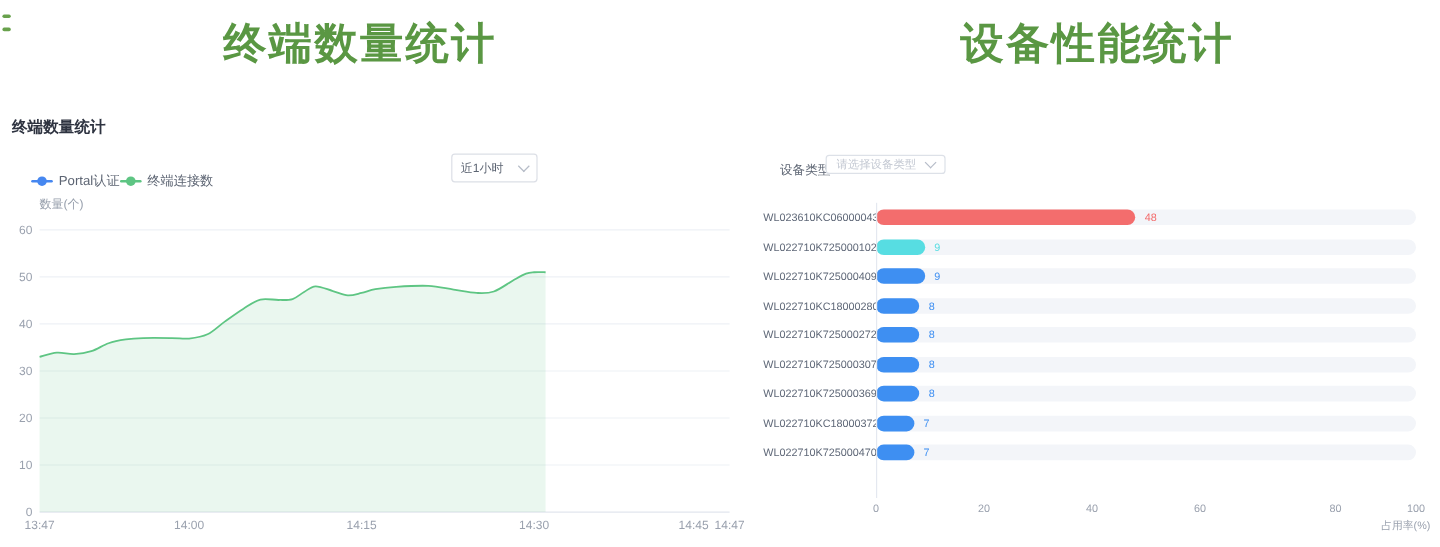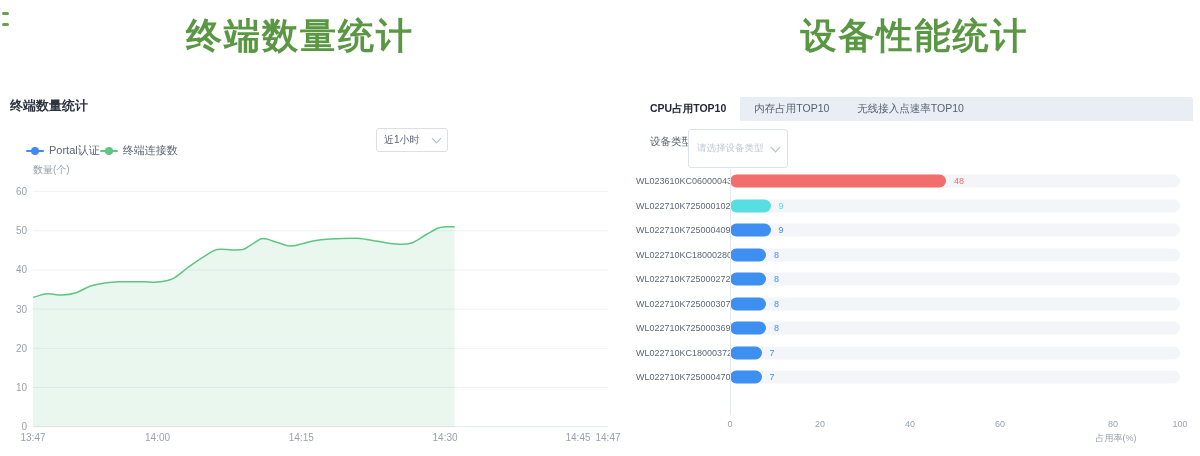--- a/index.html
+++ b/index.html
@@ -31,34 +31,34 @@
     background:#fff;white-space:nowrap;cursor:pointer;}
   .date-range .sep{color:#8a909c;padding:0 2px;}
   .y-axis-name{position:absolute;left:33px;top:163px;font-size:10px;color:#98a0ad;}
   #line-chart{position:absolute;left:0;top:156px;width:620px;height:300px;}
 
   
   .tab-bar{position:absolute;left:636px;top:97px;width:557px;height:24px;background:#e9edf4;display:flex;border-radius:2px 2px 0 0;}
   .tab{display:flex;align-items:center;padding:0 14px;font-size:10.5px;color:#596070;cursor:pointer;white-space:nowrap;}
   .tab.active{background:#fff;color:#23283a;font-weight:bold;}
   .device-type-label{position:absolute;left:650px;top:135px;font-size:10.5px;color:#5d6573;}
-  .select{position:absolute;left:688px;top:129px;width:100px;height:39px;border:1px solid #dde1e8;border-radius:3px;background:#fff;
+  .select{position:absolute;left:688px;top:129px;width:100px;height:16px;border:1px solid #dde1e8;border-radius:3px;background:#fff;
     display:flex;align-items:center;justify-content:space-between;padding:0 8px;box-sizing:border-box;cursor:pointer;}
   .select .ph{font-size:9.5px;color:#c3c8d2;}
 
   #bar-rows{position:absolute;left:636px;top:169px;width:557px;}
   .brow{position:relative;height:24.5px;}
   .bcat{position:absolute;left:0;top:50%;transform:translateY(-50%);width:86px;text-align:right;font-size:9px;color:#5f6878;white-space:nowrap;}
   .btrack{position:absolute;left:94px;top:50%;transform:translateY(-50%);width:450px;height:13px;border-radius:7px;background:#f3f5f9;}
   .bfill{position:absolute;left:94px;top:50%;transform:translateY(-50%);height:13px;border-radius:7px;}
   .bval{position:absolute;top:50%;transform:translateY(-50%);font-size:9px;}
   .bar-axis-line{position:absolute;left:730px;top:169px;width:1px;height:246px;background:#e4e8f0;}
   #bar-ticks{position:absolute;left:636px;top:419px;width:557px;height:12px;}
   #bar-ticks span{position:absolute;transform:translateX(-50%);font-size:9px;color:#9aa1ae;}
-  .x-axis-label{position:absolute;left:1040px;top:432px;width:152px;text-align:center;font-size:9px;color:#9aa1ae;}
+  .x-axis-label{position:absolute;left:1040px;top:432px;width:152px;text-align:right;font-size:9px;color:#9aa1ae;}
 </style>
 </head>
 <body>
 
 <div class="stage">
 
   <div class="corner-marks">
       <i></i>
       <i></i>
     </div>
@@ -110,25 +110,20 @@
       <text x="301.3333333333333" y="284.7" text-anchor="middle" font-size="10" fill="#9aa1ae">14:15</text>
       <text x="445.0833333333333" y="284.7" text-anchor="middle" font-size="10" fill="#9aa1ae">14:30</text>
       <text x="578" y="284.7" text-anchor="middle" font-size="10" fill="#9aa1ae">14:45</text>
       <text x="608" y="284.7" text-anchor="middle" font-size="10" fill="#9aa1ae">14:47</text>
       <path d="M33,141.39499999999998C35.395833333333336,140.80724999999998 42.583333333333336,138.2603333333333 47.375,137.86849999999998C52.166666666666664,137.47666666666666 56.958333333333336,139.23991666666666 61.75,139.04399999999998C66.54166666666667,138.8480833333333 71.33333333333333,138.19502777777777 76.125,136.69299999999998C80.91666666666667,135.1909722222222 85.70833333333333,131.6644722222222 90.5,130.0318333333333C95.29166666666667,128.39919444444442 100.08333333333333,127.61552777777774 104.875,126.89716666666664C109.66666666666667,126.17880555555553 112.86111111111111,125.91758333333333 119.25,125.72166666666666C125.63888888888889,125.52575 136.81944444444446,125.65636111111111 143.20833333333334,125.72166666666666C149.59722222222223,125.78697222222222 152.63194444444446,126.63594444444443 157.58333333333334,126.11349999999999C162.53472222222223,125.59105555555554 167.96527777777777,124.93799999999999 172.91666666666666,122.58699999999999C177.86805555555554,120.23599999999999 182.3402777777778,115.53399999999999 187.29166666666669,112.0075C192.24305555555557,108.481 197.67361111111111,104.49736111111109 202.625,101.42799999999997C207.57638888888889,98.35863888888885 212.04861111111111,94.83213888888885 217,93.5913333333333C221.95138888888889,92.35052777777774 227.86111111111111,94.0484722222222 232.33333333333334,93.98316666666665C236.80555555555557,93.9178611111111 240.31944444444443,94.30969444444445 243.83333333333331,93.1995C247.3472222222222,92.08930555555555 250.22222222222223,89.08525 253.41666666666669,87.322C256.61111111111114,85.55875 259.00694444444446,82.75061111111108 263,82.61999999999998C266.99305555555554,82.48938888888887 272.90277777777777,85.29752777777777 277.375,86.53833333333333C281.84722222222223,87.77913888888888 285.84027777777777,89.80361111111108 289.8333333333333,90.0648333333333C293.82638888888886,90.32605555555551 297.5,88.95463888888887 301.3333333333333,88.10566666666665C305.16666666666663,87.25669444444443 308.04166666666663,85.81997222222219 312.8333333333333,84.97099999999998C317.625,84.12202777777776 322.73611111111114,83.46897222222222 330.08333333333337,83.01183333333333C337.4305555555556,82.55469444444444 348.93055555555554,81.83633333333331 356.91666666666663,82.22816666666665C364.9027777777777,82.61999999999999 371.2916666666667,84.38324999999999 378,85.36283333333333C384.7083333333333,86.34241666666667 391.57638888888886,87.84444444444443 397.16666666666663,88.10566666666665C402.7569444444444,88.36688888888887 406.43055555555554,88.69341666666665 411.5416666666667,86.93016666666665C416.6527777777778,85.16691666666665 423.36111111111114,80.00777777777776 427.83333333333337,77.52616666666665C432.3055555555556,75.04455555555555 435.5,73.15069444444443 438.375,72.04049999999998C441.25,70.93030555555553 442.36805555555554,71.06091666666664 445.0833333333333,70.86499999999998C447.7986111111111,70.66908333333332 453.0694444444444,70.86499999999998 454.66666666666663,70.86499999999998L454.66666666666663,270.7L33,270.7Z" fill="rgba(94,197,131,0.13)" stroke="none"></path>
       <path d="M33,141.39499999999998C35.395833333333336,140.80724999999998 42.583333333333336,138.2603333333333 47.375,137.86849999999998C52.166666666666664,137.47666666666666 56.958333333333336,139.23991666666666 61.75,139.04399999999998C66.54166666666667,138.8480833333333 71.33333333333333,138.19502777777777 76.125,136.69299999999998C80.91666666666667,135.1909722222222 85.70833333333333,131.6644722222222 90.5,130.0318333333333C95.29166666666667,128.39919444444442 100.08333333333333,127.61552777777774 104.875,126.89716666666664C109.66666666666667,126.17880555555553 112.86111111111111,125.91758333333333 119.25,125.72166666666666C125.63888888888889,125.52575 136.81944444444446,125.65636111111111 143.20833333333334,125.72166666666666C149.59722222222223,125.78697222222222 152.63194444444446,126.63594444444443 157.58333333333334,126.11349999999999C162.53472222222223,125.59105555555554 167.96527777777777,124.93799999999999 172.91666666666666,122.58699999999999C177.86805555555554,120.23599999999999 182.3402777777778,115.53399999999999 187.29166666666669,112.0075C192.24305555555557,108.481 197.67361111111111,104.49736111111109 202.625,101.42799999999997C207.57638888888889,98.35863888888885 212.04861111111111,94.83213888888885 217,93.5913333333333C221.95138888888889,92.35052777777774 227.86111111111111,94.0484722222222 232.33333333333334,93.98316666666665C236.80555555555557,93.9178611111111 240.31944444444443,94.30969444444445 243.83333333333331,93.1995C247.3472222222222,92.08930555555555 250.22222222222223,89.08525 253.41666666666669,87.322C256.61111111111114,85.55875 259.00694444444446,82.75061111111108 263,82.61999999999998C266.99305555555554,82.48938888888887 272.90277777777777,85.29752777777777 277.375,86.53833333333333C281.84722222222223,87.77913888888888 285.84027777777777,89.80361111111108 289.8333333333333,90.0648333333333C293.82638888888886,90.32605555555551 297.5,88.95463888888887 301.3333333333333,88.10566666666665C305.16666666666663,87.25669444444443 308.04166666666663,85.81997222222219 312.8333333333333,84.97099999999998C317.625,84.12202777777776 322.73611111111114,83.46897222222222 330.08333333333337,83.01183333333333C337.4305555555556,82.55469444444444 348.93055555555554,81.83633333333331 356.91666666666663,82.22816666666665C364.9027777777777,82.61999999999999 371.2916666666667,84.38324999999999 378,85.36283333333333C384.7083333333333,86.34241666666667 391.57638888888886,87.84444444444443 397.16666666666663,88.10566666666665C402.7569444444444,88.36688888888887 406.43055555555554,88.69341666666665 411.5416666666667,86.93016666666665C416.6527777777778,85.16691666666665 423.36111111111114,80.00777777777776 427.83333333333337,77.52616666666665C432.3055555555556,75.04455555555555 435.5,73.15069444444443 438.375,72.04049999999998C441.25,70.93030555555553 442.36805555555554,71.06091666666664 445.0833333333333,70.86499999999998C447.7986111111111,70.66908333333332 453.0694444444444,70.86499999999998 454.66666666666663,70.86499999999998" fill="none" stroke="#5ec583" stroke-width="1.5" stroke-linejoin="round"></path>
     </svg>
 
   <h1 class="big-title right-title">设备性能统计</h1>
 
-  <div class="tab-bar" id="tab-bar">
-      <div class="tab active">CPU占用TOP10</div>
-      <div class="tab">内存占用TOP10</div>
-      <div class="tab">无线接入点速率TOP10</div>
-    </div>
 
   <div class="device-type-label">设备类型</div>
   <div class="select">
     <span class="ph">请选择设备类型</span>
     <span class="chev"></span>
   </div>
 
   <div id="bar-rows">
       <div class="brow">
         <span class="bcat">WL023610KC06000043</span>

